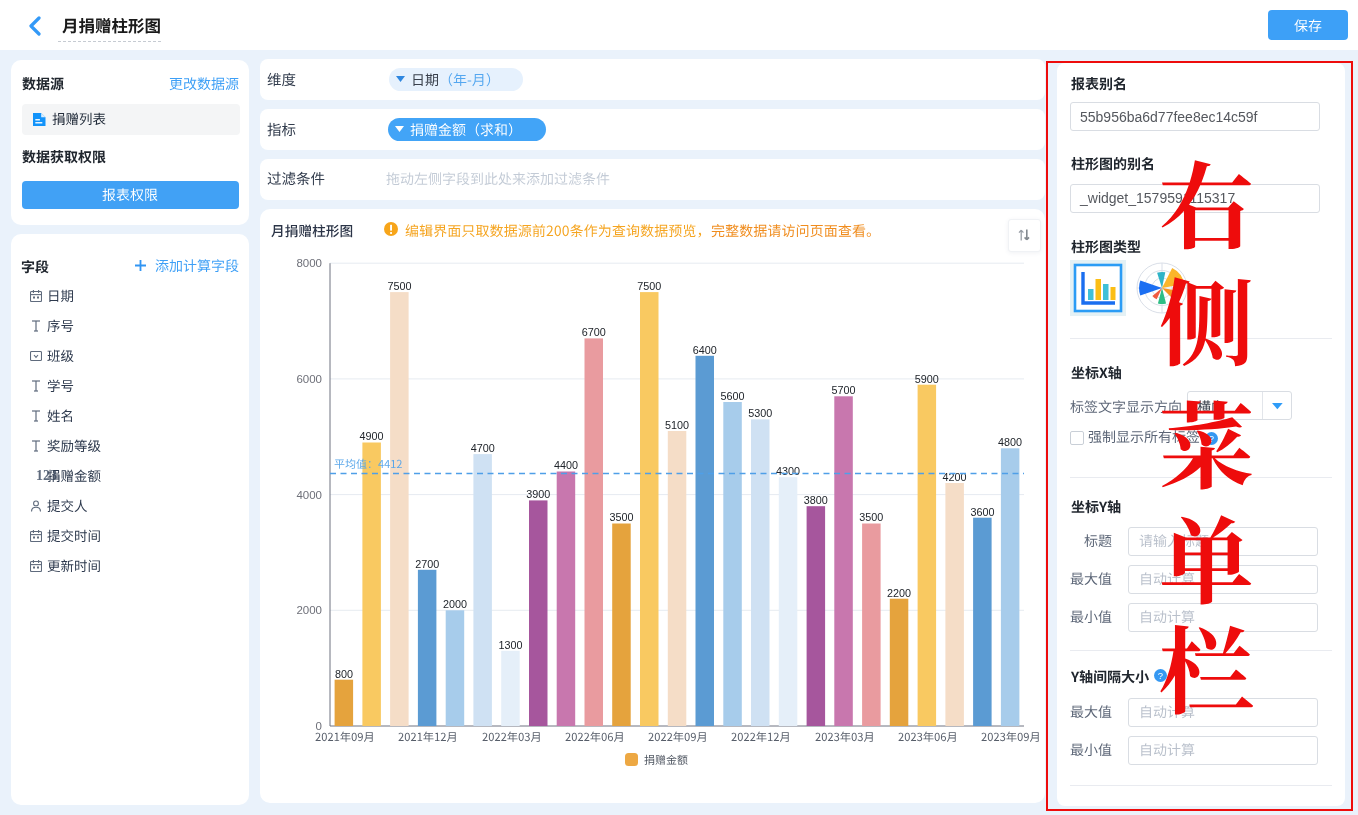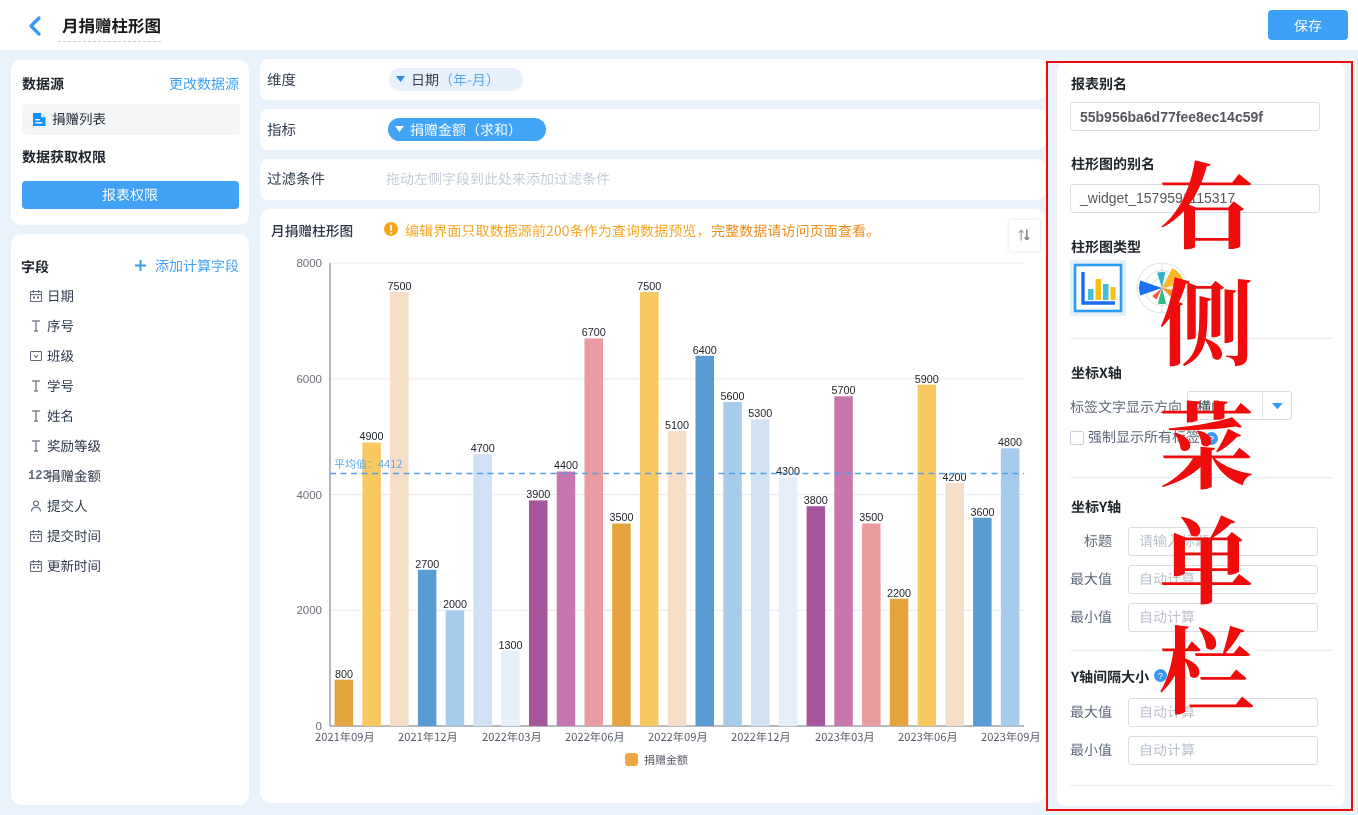--- a/index.html
+++ b/index.html
@@ -89,21 +89,21 @@
     <path fill="#2e3a4e" transform="scale(0.013500,-0.013500)" d="M313 565C301 441 279 335 246 248C213 273 178 298 144 320C164 392 185 477 203 565ZM66 292C115 261 168 222 217 181C171 88 110 21 36 -19C52 -33 71 -59 81 -77C160 -29 224 39 273 133C307 102 336 72 357 45L399 109C376 137 343 169 304 202C347 312 374 453 385 630L342 637L330 635H218C231 704 243 773 251 835L179 840C172 777 161 706 148 635H44V565H134C113 462 88 363 66 292ZM399 17V-54H961V17H733V257H924V327H733V544H941V615H733V837H658V615H530C544 666 556 720 565 774L494 786C471 647 432 507 373 418C390 410 423 390 436 379C464 425 488 481 509 544H658V327H459V257H658V17Z M1263 529C1314 494 1373 446 1417 406C1300 344 1171 299 1047 273C1061 256 1079 224 1086 204C1141 217 1197 233 1252 253V-79H1327V-27H1773V-79H1849V340H1451C1617 429 1762 553 1844 713L1794 744L1781 740H1427C1451 768 1473 797 1492 826L1406 843C1347 747 1233 636 1069 559C1087 546 1111 519 1122 501C1217 550 1296 609 1361 671H1733C1674 583 1587 508 1487 445C1440 486 1374 536 1321 572ZM1773 42H1327V271H1773Z"></path>
   </svg>
 <svg style="position:absolute;left:30px;top:440px" width="12" height="12" viewBox="0 0 12 12">
     <line x1="2" y1="1" x2="10" y2="1" stroke="#5f6b7d" stroke-width="1.2"></line>
     <line x1="6" y1="1" x2="6" y2="11" stroke="#5f6b7d" stroke-width="1.2"></line>
     <line x1="4" y1="11" x2="8" y2="11" stroke="#5f6b7d" stroke-width="1.2"></line>
   </svg>
 <svg style="position:absolute;left:46.5px;top:450.8px;overflow:visible" width="1" height="1">
     <path fill="#2e3a4e" transform="scale(0.013500,-0.013500)" d="M74 758C111 709 152 642 166 599L228 634C212 676 170 741 132 787ZM464 350C460 323 456 298 450 274H60V206H429C383 96 284 21 43 -18C57 -33 74 -62 79 -80C332 -37 444 50 499 177C574 32 710 -43 915 -74C925 -53 944 -23 961 -7C761 15 625 80 560 206H938V274H530C535 298 539 324 543 350ZM47 473 79 408C138 438 209 476 279 515V349H352V840H279V586C192 542 106 499 47 473ZM597 843C562 768 479 687 391 639C405 626 426 600 437 585C486 612 533 649 573 691H851C816 617 763 561 696 518C664 557 613 605 570 639L514 606C556 571 605 524 636 486C561 450 473 428 377 414C391 399 410 369 417 351C665 395 865 494 945 736L901 758L887 755H628C644 776 657 798 669 820Z M1677 824C1677 744 1677 666 1675 591H1562V521H1672C1662 289 1626 90 1500 -33C1518 -43 1544 -66 1556 -82C1690 54 1729 271 1741 521H1863C1853 160 1843 31 1820 2C1811 -10 1802 -13 1786 -13C1768 -13 1726 -13 1679 -9C1691 -28 1698 -57 1700 -78C1745 -80 1790 -81 1817 -78C1846 -75 1865 -66 1883 -41C1913 0 1923 138 1933 554C1933 565 1933 591 1933 591H1744C1746 666 1747 745 1747 824ZM1101 783V417C1101 278 1096 90 1031 -40C1048 -47 1079 -65 1092 -76C1161 61 1170 270 1170 418V538H1278C1274 297 1261 83 1144 -37C1162 -47 1185 -70 1196 -86C1293 15 1327 170 1340 353H1452C1442 120 1432 34 1414 13C1407 3 1399 1 1385 2C1371 1 1338 2 1301 5C1311 -12 1317 -38 1319 -57C1356 -59 1394 -60 1415 -57C1440 -55 1456 -48 1471 -28C1497 4 1507 102 1519 387C1519 396 1520 418 1520 418H1344L1347 538H1536V605H1170V714H1570V783Z M2578 845C2549 760 2495 680 2433 628L2460 611V542H2147V479H2460V389H2048V323H2665V235H2080V169H2665V10C2665 -4 2660 -8 2642 -9C2624 -10 2565 -10 2497 -8C2508 -28 2521 -58 2525 -79C2607 -79 2663 -78 2697 -68C2731 -56 2741 -35 2741 9V169H2929V235H2741V323H2956V389H2537V479H2861V542H2537V611H2521C2543 635 2564 662 2583 692H2651C2681 653 2710 606 2722 573L2787 601C2776 627 2755 660 2732 692H2945V756H2619C2631 779 2641 803 2650 828ZM2223 126C2288 83 2360 19 2393 -28L2451 19C2417 66 2343 128 2278 169ZM2186 845C2152 756 2096 669 2033 610C2051 601 2082 580 2096 568C2129 601 2161 644 2191 692H2231C2250 653 2268 608 2274 578L2341 603C2335 626 2321 660 2306 692H2488V756H2226C2237 779 2248 802 2257 826Z M3042 56 3060 -18C3155 18 3280 66 3398 113L3383 178C3258 132 3127 84 3042 56ZM3400 775V705H3512C3500 384 3465 124 3329 -36C3347 -46 3382 -70 3395 -82C3481 30 3528 177 3555 355C3589 273 3631 197 3680 130C3620 63 3548 12 3470 -24C3486 -36 3512 -64 3523 -82C3597 -45 3666 6 3726 73C3781 10 3844 -42 3915 -78C3926 -59 3949 -32 3966 -18C3894 16 3829 67 3773 130C3842 223 3895 341 3926 486L3879 505L3865 502H3763C3788 584 3817 689 3840 775ZM3587 705H3746C3722 611 3692 506 3667 436H3839C3814 339 3775 257 3726 187C3659 278 3607 386 3572 499C3579 564 3583 633 3587 705ZM3055 423C3070 430 3094 436 3223 453C3177 387 3134 334 3115 313C3084 275 3060 250 3038 246C3046 227 3057 192 3061 177C3083 193 3117 206 3384 286C3381 302 3379 331 3379 349L3183 294C3257 382 3330 487 3393 593L3330 631C3311 593 3289 556 3266 520L3134 506C3195 593 3255 703 3301 809L3232 841C3189 719 3113 589 3090 555C3067 521 3050 498 3031 493C3040 474 3051 438 3055 423Z"></path>
   </svg>
-<div style="position:absolute;left:28px;top:470px;font-size:12px;font-weight:700;color:#5f6b7d;font-family:Liberation Mono, monospace;line-height:12px">123</div>
+<div style="position:absolute;left:36px;top:470px;font-size:14px;font-weight:700;color:#5f6b7d;font-family:Liberation Serif, serif;line-height:12px">123</div>
 <svg style="position:absolute;left:46.5px;top:480.8px;overflow:visible" width="1" height="1">
     <path fill="#2e3a4e" transform="scale(0.013500,-0.013500)" d="M525 745H821V610H525ZM454 807V548H894V807ZM499 263H849V176H499ZM499 326V410H849V326ZM425 475V-79H499V113H849V8C849 -4 844 -9 831 -9C816 -10 768 -10 716 -8C726 -28 736 -58 739 -78C810 -78 858 -78 887 -66C916 -54 925 -33 925 8V475ZM189 840V638H48V568H189V351L36 311L58 238L189 276V9C189 -6 183 -10 169 -11C157 -11 113 -11 66 -10C76 -30 86 -60 89 -78C158 -79 199 -77 226 -65C252 -54 262 -33 262 9V298L395 338L385 407L262 372V568H392V638H262V840Z M1209 666V380C1209 253 1198 71 1040 -29C1053 -40 1071 -60 1080 -73C1249 42 1267 235 1267 380V666ZM1252 131C1297 79 1350 6 1374 -39L1422 0C1397 43 1343 113 1297 164ZM1085 793V177H1142V731H1339V180H1397V793ZM1516 599C1542 550 1570 486 1580 446L1625 463C1615 502 1586 565 1557 612ZM1786 615C1772 570 1744 504 1723 462L1762 447C1784 486 1813 545 1836 597ZM1544 105H1808V25H1544ZM1544 163V249H1808V163ZM1441 709V361H1913V709H1797C1821 742 1847 781 1870 818L1800 843C1783 804 1753 748 1727 709H1574L1625 728C1613 760 1589 807 1563 841L1503 820C1525 787 1549 741 1559 709ZM1479 308V-73H1544V-33H1808V-69H1876V308ZM1502 651H1649V418H1502ZM1701 651H1849V418H1701Z M2198 218C2236 161 2275 82 2291 34L2356 62C2340 111 2299 187 2260 242ZM2733 243C2708 187 2663 107 2628 57L2685 33C2721 79 2767 152 2804 215ZM2499 849C2404 700 2219 583 2030 522C2050 504 2070 475 2082 453C2136 473 2190 497 2241 526V470H2458V334H2113V265H2458V18H2068V-51H2934V18H2537V265H2888V334H2537V470H2758V533C2812 502 2867 476 2919 457C2931 477 2954 506 2972 522C2820 570 2642 674 2544 782L2569 818ZM2746 540H2266C2354 592 2435 656 2501 729C2568 660 2655 593 2746 540Z M3693 493C3689 183 3676 46 3458 -31C3471 -43 3489 -67 3496 -84C3732 2 3754 161 3759 493ZM3738 84C3804 36 3888 -33 3930 -77L3972 -24C3930 17 3843 84 3778 130ZM3531 610V138H3595V549H3850V140H3916V610H3728C3741 641 3755 678 3768 714H3953V780H3515V714H3700C3690 680 3675 641 3663 610ZM3214 821C3227 798 3242 770 3254 744H3061V593H3127V682H3429V593H3497V744H3333C3319 773 3299 809 3282 837ZM3126 233V-73H3194V-40H3369V-71H3439V233ZM3194 21V172H3369V21ZM3149 416 3224 376C3168 337 3104 305 3039 284C3050 270 3064 236 3070 217C3146 246 3221 287 3288 341C3351 305 3412 268 3450 241L3501 293C3462 319 3402 354 3339 387C3388 436 3430 492 3459 555L3418 582L3403 579H3250C3262 598 3272 618 3281 637L3213 649C3184 582 3126 502 3040 444C3054 434 3075 412 3084 397C3135 433 3177 476 3210 520H3364C3342 483 3312 450 3278 419L3197 461Z"></path>
   </svg>
 <svg style="position:absolute;left:30px;top:500px" width="12" height="12" viewBox="0 0 12 12">
     <circle cx="6" cy="3.4" r="2.4" fill="none" stroke="#5f6b7d" stroke-width="1.1"></circle>
     <path d="M1.5 11.5 C1.5 8.5 3.5 7.2 6 7.2 C8.5 7.2 10.5 8.5 10.5 11.5" fill="none" stroke="#5f6b7d" stroke-width="1.1"></path>
   </svg>
 <svg style="position:absolute;left:46.5px;top:510.8px;overflow:visible" width="1" height="1">
     <path fill="#2e3a4e" transform="scale(0.013500,-0.013500)" d="M478 617H812V538H478ZM478 750H812V671H478ZM409 807V480H884V807ZM429 297C413 149 368 36 279 -35C295 -45 324 -68 335 -80C388 -33 428 28 456 104C521 -37 627 -65 773 -65H948C951 -45 961 -14 971 3C936 2 801 2 776 2C742 2 710 3 680 8V165H890V227H680V345H939V408H364V345H609V27C552 52 508 97 479 181C487 215 493 251 498 289ZM164 839V638H40V568H164V348C113 332 66 319 29 309L48 235L164 273V14C164 0 159 -4 147 -4C135 -5 96 -5 53 -4C62 -24 72 -55 74 -73C137 -74 176 -71 200 -59C225 -48 234 -27 234 14V296L345 333L335 401L234 370V568H345V638H234V839Z M1318 597C1258 521 1159 442 1070 392C1087 380 1115 351 1129 336C1216 393 1322 483 1391 569ZM1618 555C1711 491 1822 396 1873 332L1936 382C1881 445 1768 536 1677 598ZM1352 422 1285 401C1325 303 1379 220 1448 152C1343 72 1208 20 1047 -14C1061 -31 1085 -64 1093 -82C1254 -42 1393 16 1503 102C1609 16 1744 -42 1910 -74C1920 -53 1941 -22 1958 -5C1797 21 1663 74 1559 151C1630 220 1686 303 1727 406L1652 427C1618 335 1568 260 1503 199C1437 261 1387 336 1352 422ZM1418 825C1443 787 1470 737 1485 701H1067V628H1931V701H1517L1562 719C1549 754 1516 809 1489 849Z M2457 837C2454 683 2460 194 2043 -17C2066 -33 2090 -57 2104 -76C2349 55 2455 279 2502 480C2551 293 2659 46 2910 -72C2922 -51 2944 -25 2965 -9C2611 150 2549 569 2534 689C2539 749 2540 800 2541 837Z"></path>
   </svg>
@@ -277,21 +277,21 @@
   </svg>
 <div style="position:absolute;left:625.2px;top:753.2px;width:12.7px;height:12.7px;background:#eda843;border-radius:3.5px;"></div>
 <svg style="position:absolute;left:644px;top:763.5px;overflow:visible" width="1" height="1">
     <path fill="#4e5560" transform="scale(0.011000,-0.011000)" d="M525 745H821V610H525ZM454 807V548H894V807ZM499 263H849V176H499ZM499 326V410H849V326ZM425 475V-79H499V113H849V8C849 -4 844 -9 831 -9C816 -10 768 -10 716 -8C726 -28 736 -58 739 -78C810 -78 858 -78 887 -66C916 -54 925 -33 925 8V475ZM189 840V638H48V568H189V351L36 311L58 238L189 276V9C189 -6 183 -10 169 -11C157 -11 113 -11 66 -10C76 -30 86 -60 89 -78C158 -79 199 -77 226 -65C252 -54 262 -33 262 9V298L395 338L385 407L262 372V568H392V638H262V840Z M1209 666V380C1209 253 1198 71 1040 -29C1053 -40 1071 -60 1080 -73C1249 42 1267 235 1267 380V666ZM1252 131C1297 79 1350 6 1374 -39L1422 0C1397 43 1343 113 1297 164ZM1085 793V177H1142V731H1339V180H1397V793ZM1516 599C1542 550 1570 486 1580 446L1625 463C1615 502 1586 565 1557 612ZM1786 615C1772 570 1744 504 1723 462L1762 447C1784 486 1813 545 1836 597ZM1544 105H1808V25H1544ZM1544 163V249H1808V163ZM1441 709V361H1913V709H1797C1821 742 1847 781 1870 818L1800 843C1783 804 1753 748 1727 709H1574L1625 728C1613 760 1589 807 1563 841L1503 820C1525 787 1549 741 1559 709ZM1479 308V-73H1544V-33H1808V-69H1876V308ZM1502 651H1649V418H1502ZM1701 651H1849V418H1701Z M2198 218C2236 161 2275 82 2291 34L2356 62C2340 111 2299 187 2260 242ZM2733 243C2708 187 2663 107 2628 57L2685 33C2721 79 2767 152 2804 215ZM2499 849C2404 700 2219 583 2030 522C2050 504 2070 475 2082 453C2136 473 2190 497 2241 526V470H2458V334H2113V265H2458V18H2068V-51H2934V18H2537V265H2888V334H2537V470H2758V533C2812 502 2867 476 2919 457C2931 477 2954 506 2972 522C2820 570 2642 674 2544 782L2569 818ZM2746 540H2266C2354 592 2435 656 2501 729C2568 660 2655 593 2746 540Z M3693 493C3689 183 3676 46 3458 -31C3471 -43 3489 -67 3496 -84C3732 2 3754 161 3759 493ZM3738 84C3804 36 3888 -33 3930 -77L3972 -24C3930 17 3843 84 3778 130ZM3531 610V138H3595V549H3850V140H3916V610H3728C3741 641 3755 678 3768 714H3953V780H3515V714H3700C3690 680 3675 641 3663 610ZM3214 821C3227 798 3242 770 3254 744H3061V593H3127V682H3429V593H3497V744H3333C3319 773 3299 809 3282 837ZM3126 233V-73H3194V-40H3369V-71H3439V233ZM3194 21V172H3369V21ZM3149 416 3224 376C3168 337 3104 305 3039 284C3050 270 3064 236 3070 217C3146 246 3221 287 3288 341C3351 305 3412 268 3450 241L3501 293C3462 319 3402 354 3339 387C3388 436 3430 492 3459 555L3418 582L3403 579H3250C3262 598 3272 618 3281 637L3213 649C3184 582 3126 502 3040 444C3054 434 3075 412 3084 397C3135 433 3177 476 3210 520H3364C3342 483 3312 450 3278 419L3197 461Z"></path>
   </svg>
 <div class="card" style="position:absolute;left:1057px;top:63px;width:288px;height:743px;border-radius:8px;"></div>
 <svg style="position:absolute;left:1070.5px;top:88.6px;overflow:visible" width="1" height="1">
     <path fill="#20262e" transform="scale(0.014000,-0.014000)" d="M535 358C568 263 610 177 664 104C626 66 581 34 529 7V358ZM649 358H805C790 300 768 247 738 199C702 247 672 301 649 358ZM410 814V-86H529V-22C552 -43 575 -71 589 -93C647 -63 697 -27 741 16C785 -26 835 -62 892 -89C911 -57 947 -10 975 14C917 37 865 70 819 111C882 203 923 316 943 446L866 469L845 465H529V703H793C789 644 784 616 774 606C765 597 754 596 735 596C713 596 658 597 600 602C616 576 630 534 631 504C693 502 753 501 787 504C824 507 855 514 879 540C902 566 913 629 917 770C918 784 919 814 919 814ZM164 850V659H37V543H164V373C112 360 64 350 24 342L50 219L164 248V46C164 29 158 25 141 24C126 24 76 24 29 26C45 -7 61 -57 66 -88C145 -89 199 -86 237 -67C274 -48 286 -17 286 45V280L392 309L377 426L286 403V543H382V659H286V850Z M1235 -89C1265 -70 1311 -56 1597 30C1590 55 1580 104 1577 137L1361 78V248C1408 282 1452 320 1490 359C1566 151 1690 4 1898 -66C1916 -34 1951 14 1977 39C1887 64 1811 106 1750 160C1808 193 1873 236 1930 277L1830 351C1792 314 1735 270 1682 234C1650 275 1624 320 1604 370H1942V472H1558V528H1869V623H1558V676H1908V777H1558V850H1437V777H1099V676H1437V623H1149V528H1437V472H1056V370H1340C1253 301 1133 240 1021 205C1046 181 1082 136 1099 108C1145 125 1191 146 1236 170V97C1236 53 1208 29 1185 17C1204 -7 1228 -60 1235 -89Z M2599 728V162H2716V728ZM2809 829V54C2809 37 2802 31 2784 31C2766 31 2709 31 2652 33C2669 -1 2686 -56 2691 -90C2777 -91 2837 -87 2876 -67C2915 -47 2928 -13 2928 53V829ZM2189 701H2382V563H2189ZM2080 806V457H2498V806ZM2205 436 2202 374H2053V265H2193C2176 147 2136 56 2021 -4C2046 -25 2078 -66 2092 -94C2235 -15 2285 108 2305 265H2403C2396 118 2388 59 2375 43C2366 33 2358 31 2344 31C2328 31 2297 31 2262 35C2280 4 2292 -44 2294 -79C2339 -80 2381 -79 2406 -75C2435 -70 2456 -61 2476 -35C2503 -1 2512 94 2521 328C2522 343 2523 374 2523 374H2315L2318 436Z M3236 503C3274 473 3320 435 3359 400C3256 350 3143 313 3028 290C3050 264 3078 213 3090 180C3140 192 3189 206 3238 222V-89H3358V-46H3735V-89H3859V361H3534C3672 449 3787 564 3857 709L3774 757L3754 751H3460C3480 776 3499 801 3517 827L3382 855C3322 761 3211 660 3047 588C3074 568 3112 522 3130 493C3218 538 3292 588 3355 643H3675C3623 574 3553 513 3471 461C3427 499 3373 540 3329 571ZM3735 63H3358V252H3735Z"></path>
   </svg>
 <div class="inp" style="position:absolute;left:1070px;top:102px;width:248px;height:27px;"></div>
-<div style="position:absolute;left:1080px;top:109.5px;font-size:14px;line-height:14px;color:#55585e;font-weight:700;letter-spacing:0px;white-space:nowrap">55b956ba6d77fee8ec14c59f</div>
+<div style="position:absolute;left:1080px;top:109.5px;font-size:14px;line-height:14px;color:#55585e;font-weight:400;letter-spacing:0px;white-space:nowrap">55b956ba6d77fee8ec14c59f</div>
 <svg style="position:absolute;left:1070.5px;top:169.3px;overflow:visible" width="1" height="1">
     <path fill="#20262e" transform="scale(0.014000,-0.014000)" d="M174 850V663H44V552H168C139 431 85 290 24 212C43 180 70 125 81 91C115 142 147 215 174 295V-89H290V362C314 317 336 270 348 238L420 322C403 352 323 469 290 512V552H396V663H290V850ZM587 815C613 768 641 705 652 663H418V554H631V370H435V263H631V48H381V-61H970V48H758V263H942V370H758V554H953V663H674L768 696C756 739 724 803 695 851Z M1822 835C1766 754 1656 673 1564 627C1594 604 1629 568 1649 542C1752 602 1861 690 1936 789ZM1843 560C1784 474 1672 388 1578 337C1608 314 1642 279 1662 253C1765 317 1876 412 1953 514ZM1860 293C1792 170 1660 68 1526 10C1556 -16 1591 -57 1610 -87C1757 -12 1889 103 1974 249ZM1375 680V464H1260V680ZM1032 464V353H1147C1142 220 1117 88 1020 -15C1047 -33 1089 -73 1108 -97C1227 26 1254 189 1259 353H1375V-89H1492V353H1589V464H1492V680H1576V791H1050V680H1148V464Z M2072 811V-90H2187V-54H2809V-90H2930V811ZM2266 139C2400 124 2565 86 2665 51H2187V349C2204 325 2222 291 2230 268C2285 281 2340 298 2395 319L2358 267C2442 250 2548 214 2607 186L2656 260C2599 285 2505 314 2425 331C2452 343 2480 355 2506 369C2583 330 2669 300 2756 281C2767 303 2789 334 2809 356V51H2678L2729 132C2626 166 2457 203 2320 217ZM2404 704C2356 631 2272 559 2191 514C2214 497 2252 462 2270 442C2290 455 2310 470 2331 487C2353 467 2377 448 2402 430C2334 403 2259 381 2187 367V704ZM2415 704H2809V372C2740 385 2670 404 2607 428C2675 475 2733 530 2774 592L2707 632L2690 627H2470C2482 642 2494 658 2504 673ZM2502 476C2466 495 2434 516 2407 539H2600C2572 516 2538 495 2502 476Z M3536 406C3585 333 3647 234 3675 173L3777 235C3746 294 3679 390 3630 459ZM3585 849C3556 730 3508 609 3450 523V687H3295C3312 729 3330 781 3346 831L3216 850C3212 802 3200 737 3187 687H3073V-60H3182V14H3450V484C3477 467 3511 442 3528 426C3559 469 3589 524 3616 585H3831C3821 231 3808 80 3777 48C3765 34 3754 31 3734 31C3708 31 3648 31 3584 37C3605 4 3621 -47 3623 -80C3682 -82 3743 -83 3781 -78C3822 -71 3850 -60 3877 -22C3919 31 3930 191 3943 641C3944 655 3944 695 3944 695H3661C3676 737 3690 780 3701 822ZM3182 583H3342V420H3182ZM3182 119V316H3342V119Z M4599 728V162H4716V728ZM4809 829V54C4809 37 4802 31 4784 31C4766 31 4709 31 4652 33C4669 -1 4686 -56 4691 -90C4777 -91 4837 -87 4876 -67C4915 -47 4928 -13 4928 53V829ZM4189 701H4382V563H4189ZM4080 806V457H4498V806ZM4205 436 4202 374H4053V265H4193C4176 147 4136 56 4021 -4C4046 -25 4078 -66 4092 -94C4235 -15 4285 108 4305 265H4403C4396 118 4388 59 4375 43C4366 33 4358 31 4344 31C4328 31 4297 31 4262 35C4280 4 4292 -44 4294 -79C4339 -80 4381 -79 4406 -75C4435 -70 4456 -61 4476 -35C4503 -1 4512 94 4521 328C4522 343 4523 374 4523 374H4315L4318 436Z M5236 503C5274 473 5320 435 5359 400C5256 350 5143 313 5028 290C5050 264 5078 213 5090 180C5140 192 5189 206 5238 222V-89H5358V-46H5735V-89H5859V361H5534C5672 449 5787 564 5857 709L5774 757L5754 751H5460C5480 776 5499 801 5517 827L5382 855C5322 761 5211 660 5047 588C5074 568 5112 522 5130 493C5218 538 5292 588 5355 643H5675C5623 574 5553 513 5471 461C5427 499 5373 540 5329 571ZM5735 63H5358V252H5735Z"></path>
   </svg>
 <div class="inp" style="position:absolute;left:1070px;top:183.5px;width:248px;height:27px;"></div>
 <div style="position:absolute;left:1080px;top:191px;font-size:14px;line-height:14px;color:#55585e;font-weight:400;letter-spacing:0px;white-space:nowrap">_widget_1579591115317</div>
 <svg style="position:absolute;left:1070.5px;top:251.5px;overflow:visible" width="1" height="1">
     <path fill="#20262e" transform="scale(0.014000,-0.014000)" d="M174 850V663H44V552H168C139 431 85 290 24 212C43 180 70 125 81 91C115 142 147 215 174 295V-89H290V362C314 317 336 270 348 238L420 322C403 352 323 469 290 512V552H396V663H290V850ZM587 815C613 768 641 705 652 663H418V554H631V370H435V263H631V48H381V-61H970V48H758V263H942V370H758V554H953V663H674L768 696C756 739 724 803 695 851Z M1822 835C1766 754 1656 673 1564 627C1594 604 1629 568 1649 542C1752 602 1861 690 1936 789ZM1843 560C1784 474 1672 388 1578 337C1608 314 1642 279 1662 253C1765 317 1876 412 1953 514ZM1860 293C1792 170 1660 68 1526 10C1556 -16 1591 -57 1610 -87C1757 -12 1889 103 1974 249ZM1375 680V464H1260V680ZM1032 464V353H1147C1142 220 1117 88 1020 -15C1047 -33 1089 -73 1108 -97C1227 26 1254 189 1259 353H1375V-89H1492V353H1589V464H1492V680H1576V791H1050V680H1148V464Z M2072 811V-90H2187V-54H2809V-90H2930V811ZM2266 139C2400 124 2565 86 2665 51H2187V349C2204 325 2222 291 2230 268C2285 281 2340 298 2395 319L2358 267C2442 250 2548 214 2607 186L2656 260C2599 285 2505 314 2425 331C2452 343 2480 355 2506 369C2583 330 2669 300 2756 281C2767 303 2789 334 2809 356V51H2678L2729 132C2626 166 2457 203 2320 217ZM2404 704C2356 631 2272 559 2191 514C2214 497 2252 462 2270 442C2290 455 2310 470 2331 487C2353 467 2377 448 2402 430C2334 403 2259 381 2187 367V704ZM2415 704H2809V372C2740 385 2670 404 2607 428C2675 475 2733 530 2774 592L2707 632L2690 627H2470C2482 642 2494 658 2504 673ZM2502 476C2466 495 2434 516 2407 539H2600C2572 516 2538 495 2502 476Z M3162 788C3195 751 3230 702 3251 664H3064V554H3346C3267 492 3153 442 3038 416C3063 392 3098 346 3115 316C3237 351 3352 416 3438 499V375H3559V477C3677 423 3811 358 3884 317L3943 414C3871 452 3746 507 3636 554H3939V664H3739C3772 699 3814 749 3853 801L3724 837C3702 792 3664 731 3631 690L3707 664H3559V849H3438V664H3303L3370 694C3351 735 3306 793 3266 833ZM3436 355C3433 325 3429 297 3424 271H3055V160H3377C3326 95 3228 50 3031 23C3054 -5 3083 -57 3093 -90C3328 -50 3442 20 3500 120C3584 2 3708 -62 3901 -88C3916 -53 3948 -1 3975 25C3804 39 3683 82 3608 160H3948V271H3551C3556 298 3559 326 3562 355Z M4611 792V452H4721V792ZM4794 838V411C4794 398 4790 395 4775 395C4761 393 4712 393 4666 395C4681 366 4697 320 4702 290C4772 290 4824 292 4861 308C4898 326 4908 354 4908 409V838ZM4364 709V604H4279V709ZM4148 243V134H4438V54H4046V-57H4951V54H4561V134H4851V243H4561V322H4476V498H4569V604H4476V709H4547V814H4090V709H4169V604H4056V498H4157C4142 448 4108 400 4035 362C4056 345 4097 301 4113 278C4213 333 4255 415 4271 498H4364V305H4438V243Z"></path>
   </svg>
 <svg style="position:absolute;left:1070px;top:260px" width="56" height="56" viewBox="0 0 56 56">
     <rect x="0" y="0" width="56" height="56" fill="#e4f1f5"></rect>

